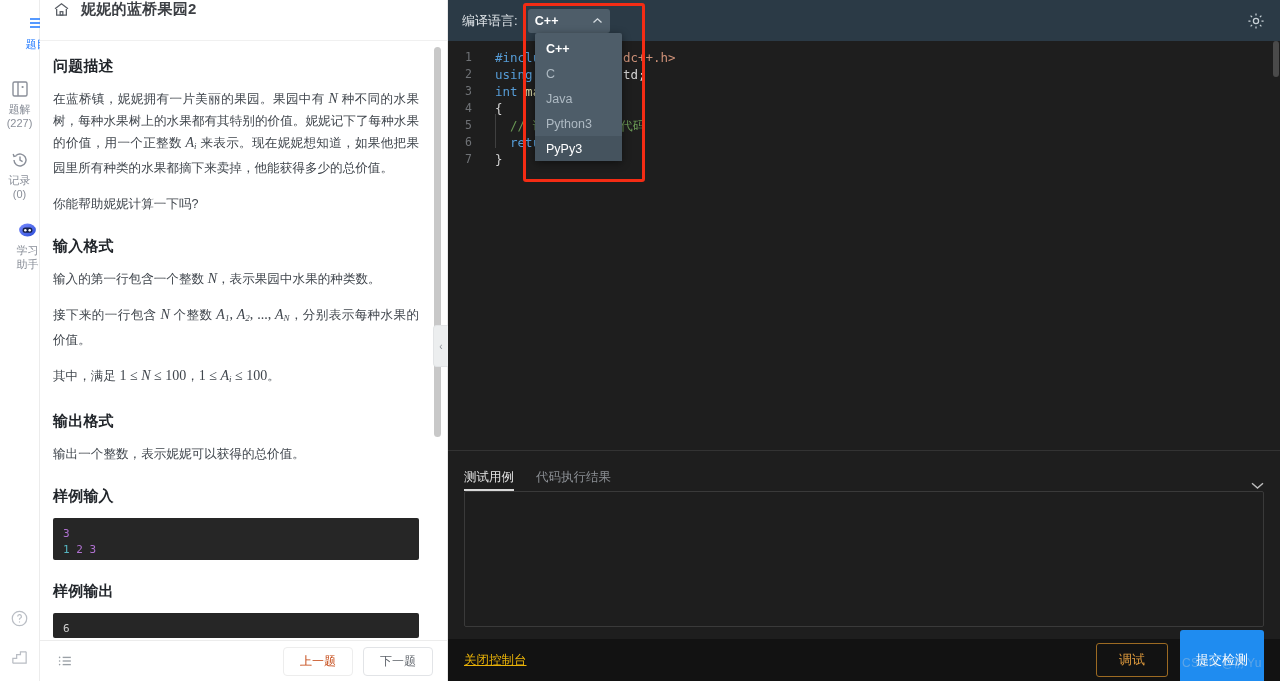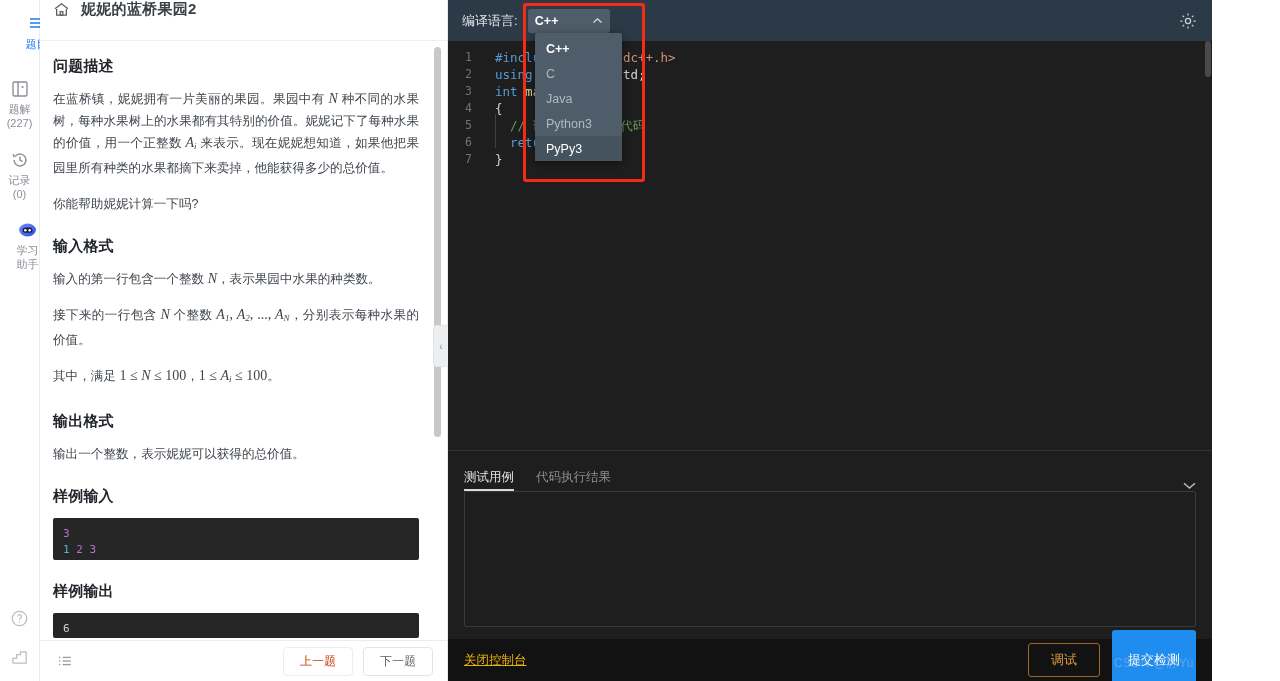--- a/index.html
+++ b/index.html
@@ -93,21 +93,21 @@
   .footer-spacer { flex: 1; }
   .nav-btn {
     font-size: 12px; padding: 5px 16px; border-radius: 4px;
     border: 1px solid #e2e4e7; background: #fff; color: #5d6269;
     cursor: pointer; margin-left: 10px;
   }
   .nav-btn.disabled { color: #c2410c; border-color: #ededed; cursor: default; }
 
   
   .ide {
-    position: absolute; left: 448px; top: 0; width: 764px; height: 681px;
+    position: absolute; left: 448px; top: 0; width: 832px; height: 681px;
     background: #1e1e1e; display: flex; flex-direction: column;
   }
   .ide-topbar {
     height: 41px; min-height: 41px; background: #2b3a46;
     display: flex; align-items: center; padding: 0 10px 0 14px;
     position: relative; z-index: 4;
   }
   .lang-label { font-size: 13px; color: #dfe4e8; margin-right: 10px; }
   .lang-select {
     width: 82px; height: 24px; background: #4e5d69; border-radius: 3px;

